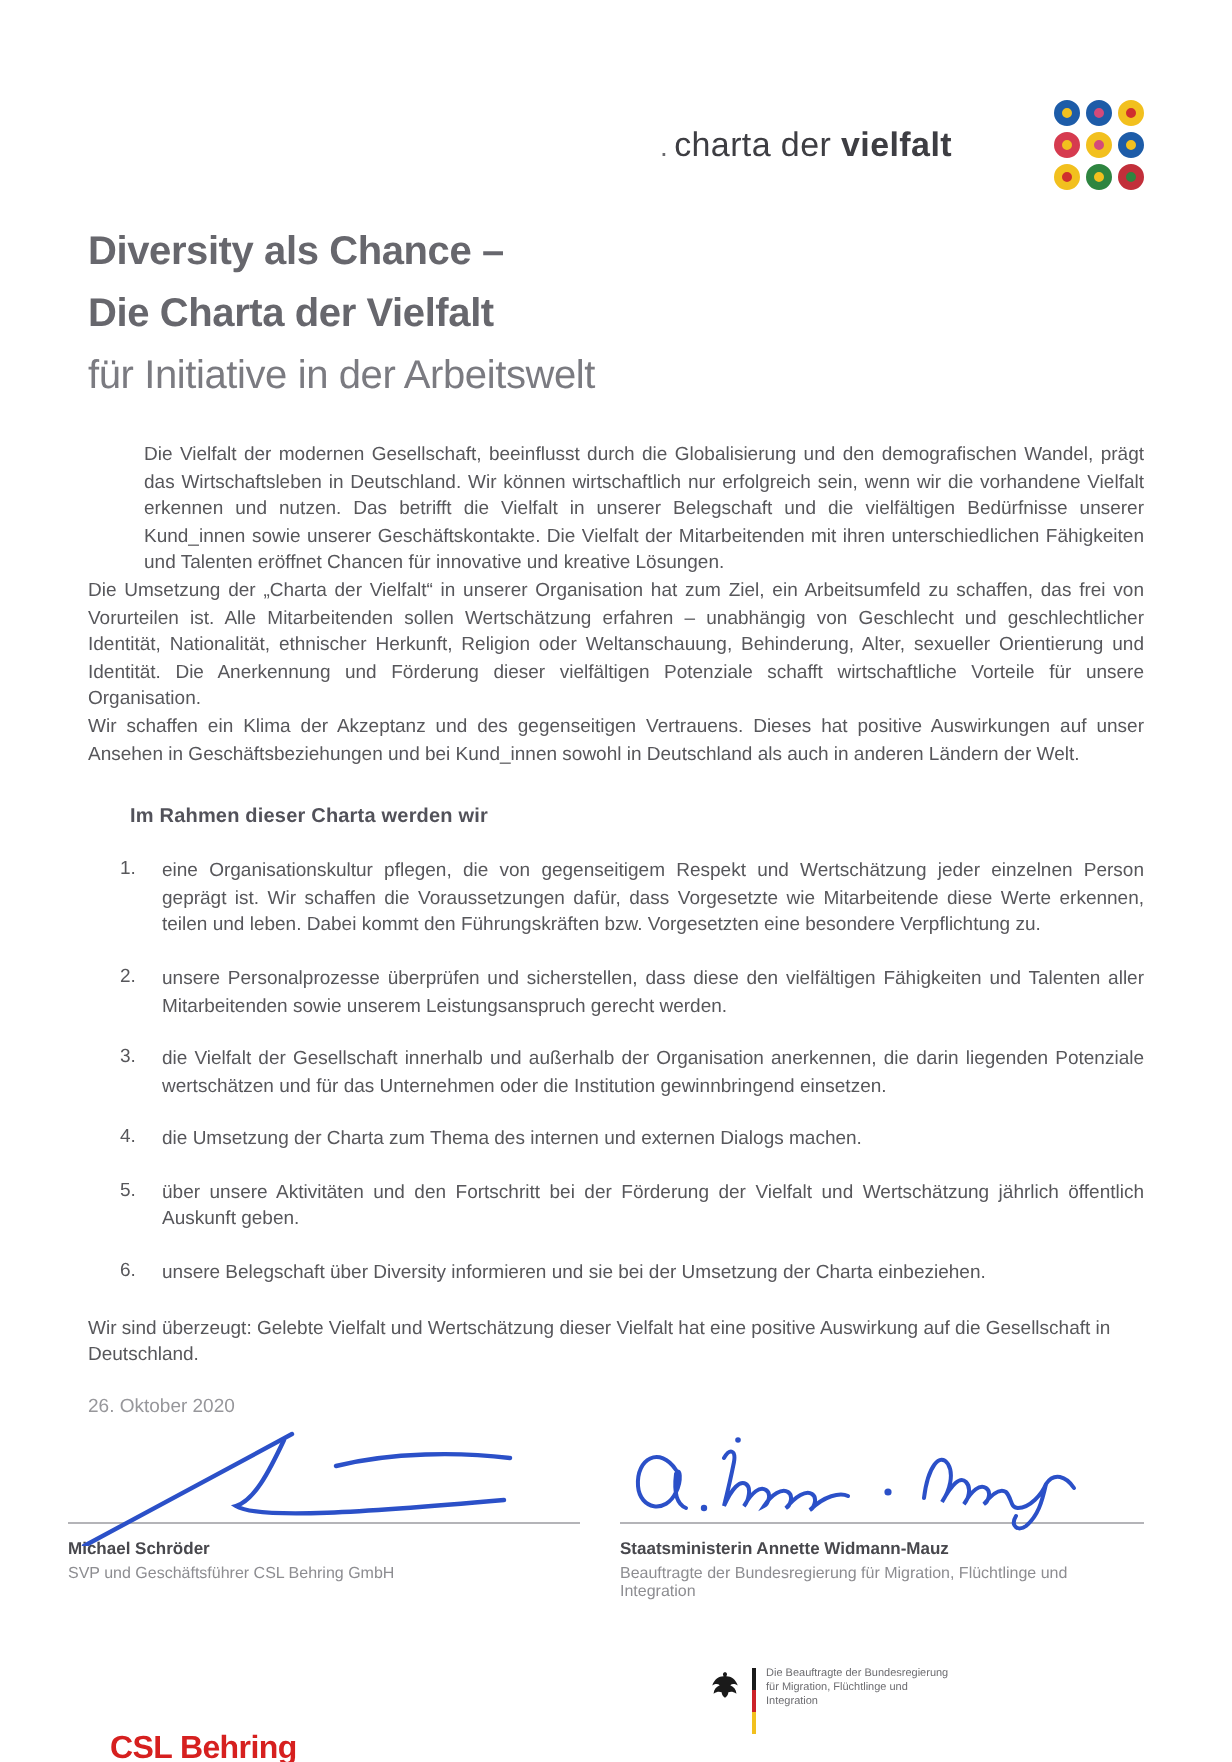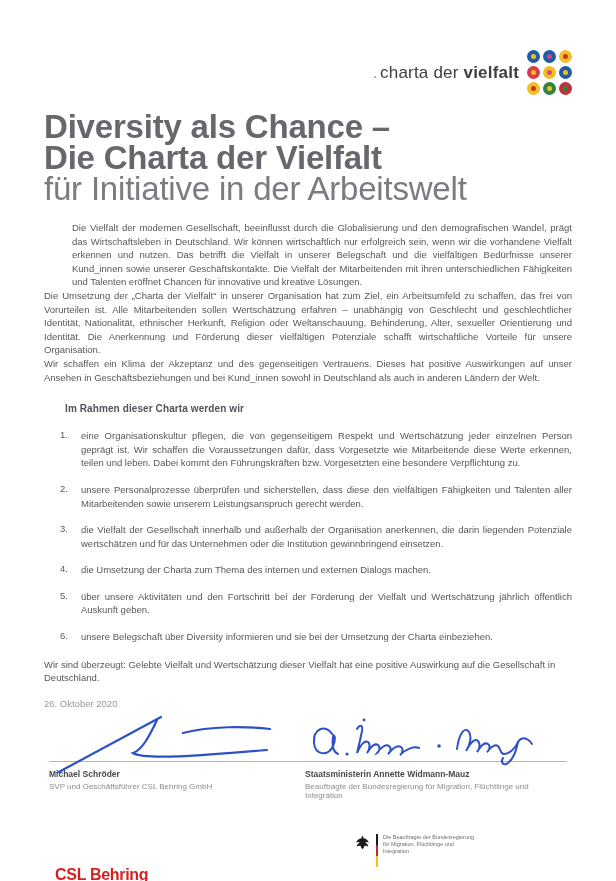--- a/index.html
+++ b/index.html
@@ -4,29 +4,29 @@
 <style>
   * { margin:0; padding:0; box-sizing:border-box; }
   html,body { background:#ffffff; }
   body {
     width:616px; height:881px; overflow:hidden; position:relative;
     font-family:"Liberation Sans", sans-serif; color:#58585c;
   }
   .page { padding:0 44px; }
 
   
-  .logo-row { display:flex; justify-content:flex-end; align-items:center; margin-top:50px; }
+  .logo-row { display:flex; justify-content:flex-end; align-items:center; margin-top:50px;gap:43px; }
   .logo-text { font-size:17px; color:#3e3e43; letter-spacing:.2px; white-space:pre; }
   .logo-text .bold { font-weight:bold; }
   .logo-prefix { color:#6a6a6e; margin-right:3px; font-size:14px; }
   .dot-grid { display:grid; grid-template-columns:repeat(3,13px); grid-auto-rows:13px; gap:3px; margin-left:8px; }
   .dot { width:13px; height:13px; border-radius:50%; border:4px solid transparent; }
 
   
-  .title { margin-top:16px; font-size:33px; line-height:31px; letter-spacing:-.2px; }
+  .title { margin-top:16px; font-size:20px; line-height:31px; letter-spacing:-.2px; }
   .title .t-bold { font-weight:bold; color:#67676d; }
   .title .t-light { font-weight:normal; color:#7b7b81; }
 
   
   .para { font-size:9.5px; line-height:13.6px; text-align:justify; color:#57575b; }
   .para.first { margin-top:17px;margin-left:28px; }
 
   .list-heading { margin-top:19px; padding-left:21px; font-size:10px; font-weight:bold; color:#52525a; letter-spacing:.1px; }
 
   .charta-list { margin-top:15px; padding-left:16px; }
@@ -35,21 +35,21 @@
   .li-num { flex:none; width:21px; font-size:9.5px; color:#57575b; }
   .li-text { flex:1; font-size:9.5px; line-height:13.6px; text-align:justify; color:#57575b; }
 
   .closing { margin-top:14px; font-size:9.5px; line-height:13.6px; color:#57575b; }
 
   
   .date-row { margin-top:13px; display:flex; justify-content:space-between; align-items:flex-end; }
   .date { font-size:9.5px; color:#97979b; }
   .support-note { font-size:9px; color:#55555a; }
 
-  .sig-row { display:flex; justify-content:center; margin-top:2px; }
+  .sig-row { display:flex; justify-content:flex-end; margin-top:2px;gap:20px; }
   .sig-col { position:relative; }
   .sig-col.left  { width:256px; }
   .sig-col.right { width:262px; }
   .signature { display:block; position:relative; z-index:2; }
   .sig-line { border-top:1px solid #b4b4b8; position:relative; z-index:1; margin-top:-12px; }
   .sig-name { margin-top:7px; font-size:8.5px; font-weight:bold; color:#48484d; }
   .sig-title { margin-top:3px; font-size:8px; color:#8d8d91; }
 
   
   .footer { position:relative; margin-top:32px; height:60px; }

